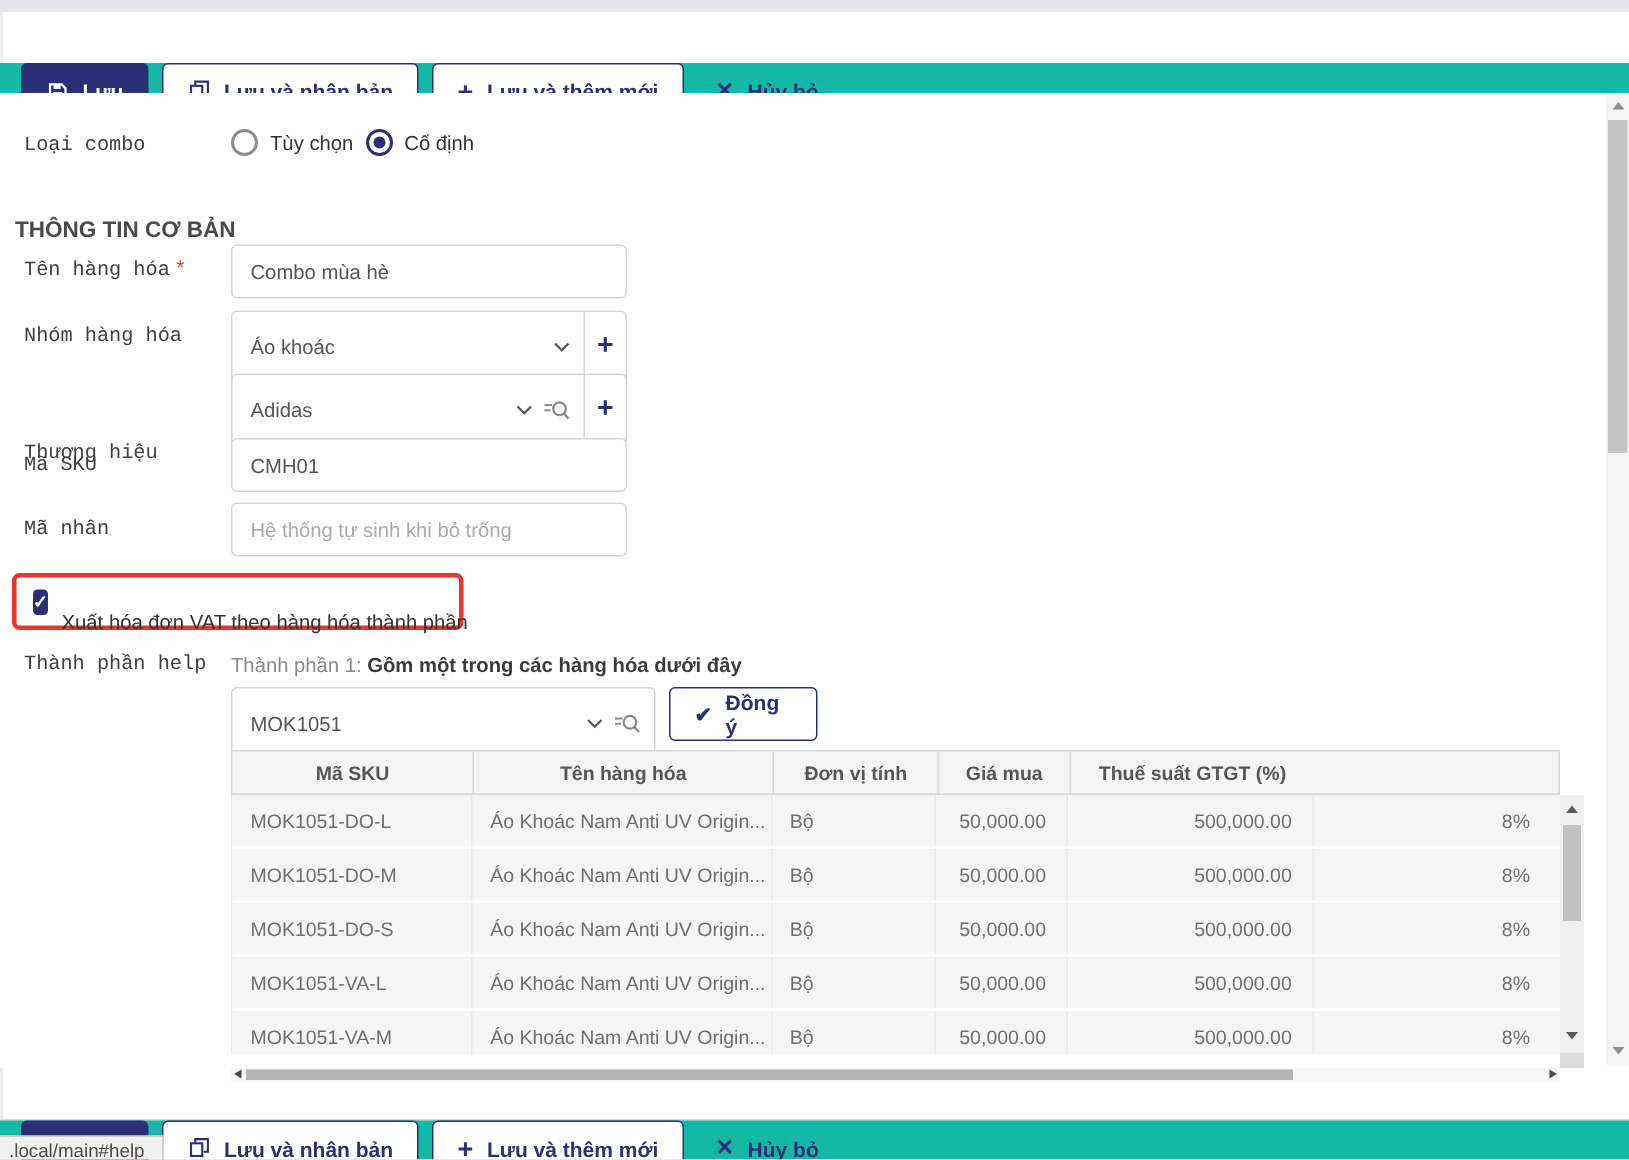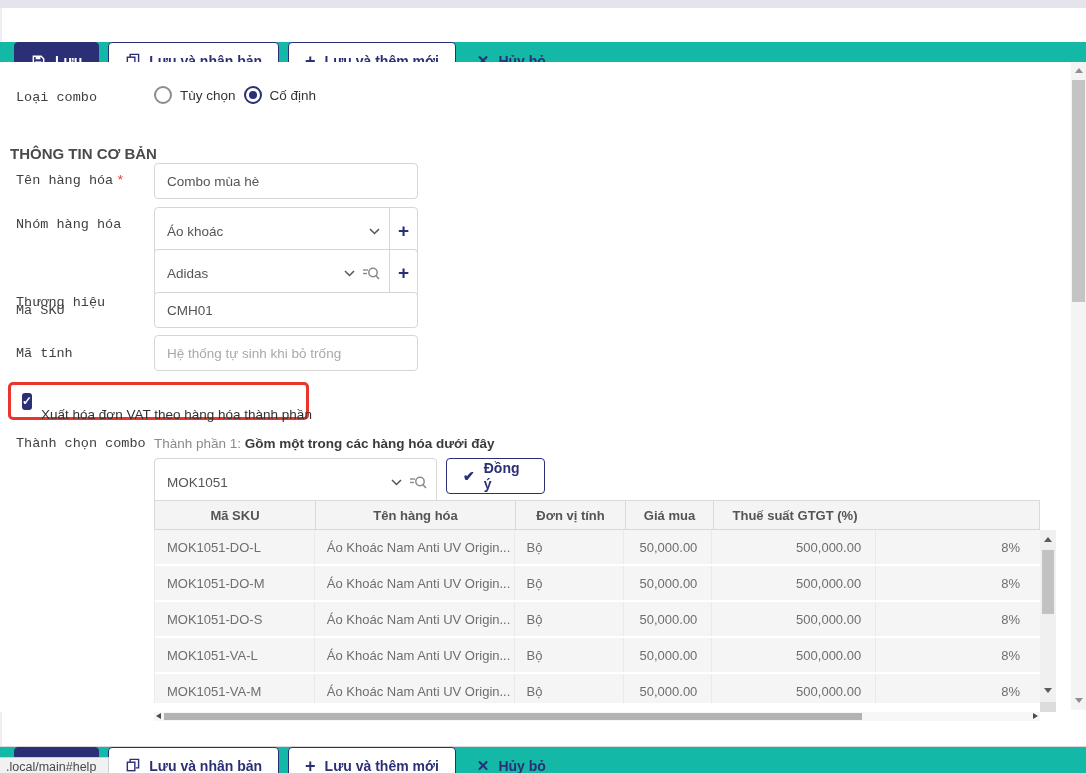--- a/index.html
+++ b/index.html
@@ -179,29 +179,29 @@
               <line x1="14" y1="9.7" x2="17" y2="13" stroke="#8a8a8a" stroke-width="1.6"></line>
             </svg>
           </span>
       </span>
       <span class="plus-seg">+</span>
     </div>
 
     <div class="field-label" style="top:241px;">Mã SKU</div>
     <input class="text-input" style="top: 230px;" value="CMH01">
 
-    <div class="field-label" style="top:284px;">Mã tính</div>
+    <div class="field-label" style="top:284px;">Mã nhân</div>
     <input class="text-input" style="top: 273px;" placeholder="Hệ thống tự sinh khi bỏ trống">
 
     <div class="vat-highlight">
       <span class="checkbox">✓</span>
       <span class="vat-label">Xuất hóa đơn VAT theo hàng hóa thành phần</span>
     </div>
 
-    <div class="field-label" style="top:374px;">Thành chọn combo</div>
+    <div class="field-label" style="top:374px;">Thành phần help</div>
     <div class="comp-label-row">
       <span>Thành phần 1: </span><span class="comp-title">Gồm một trong các hàng hóa dưới đây</span>
     </div>
 
     <div class="select-box comp-select">
       <span class="select-value">MOK1051</span>
       <span class="select-icons">
         <span>
             <svg width="11" height="7" viewBox="0 0 11 7">
               <polyline points="1,1 5.5,5.5 10,1" fill="none" stroke="#555" stroke-width="1.5"></polyline>

